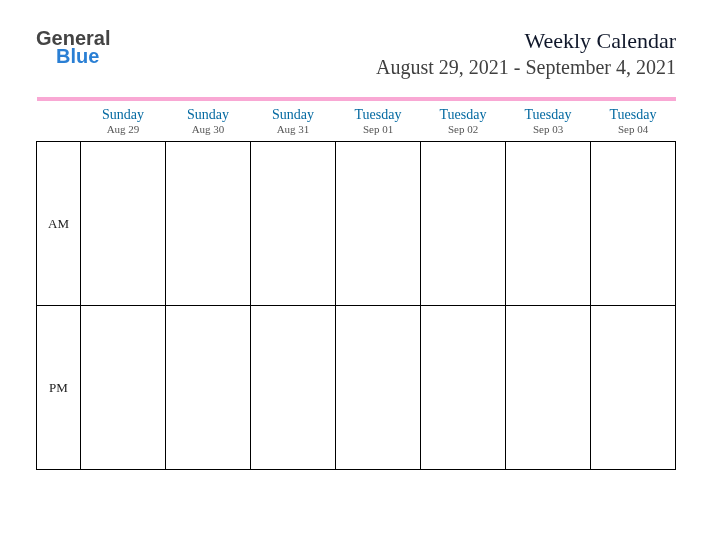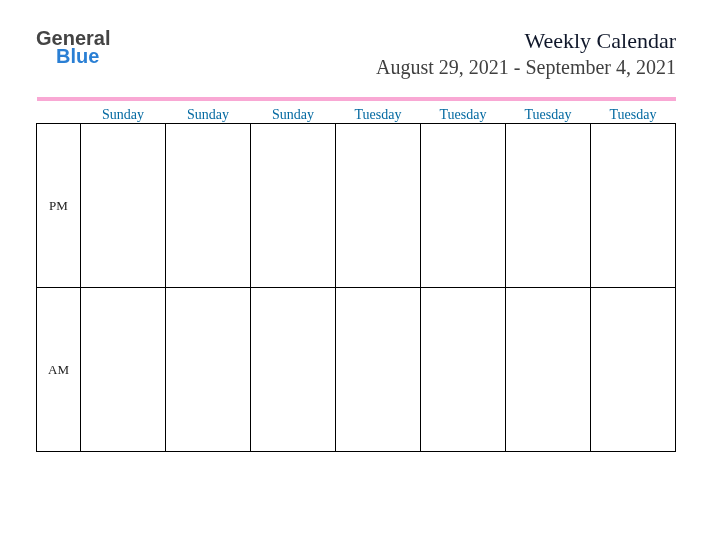--- a/index.html
+++ b/index.html
@@ -111,32 +111,42 @@
       <tr class="header-row">
     <th></th>
     <th class="day-col">Sunday</th>
     <th class="day-col">Sunday</th>
     <th class="day-col">Sunday</th>
     <th class="day-col">Tuesday</th>
     <th class="day-col">Tuesday</th>
     <th class="day-col">Tuesday</th>
     <th class="day-col">Tuesday</th>
   </tr>
+  <tr class="date-row">
+    <td></td>
+    <td>Aug 29</td>
+    <td>Aug 30</td>
+    <td>Aug 31</td>
+    <td>Sep 01</td>
+    <td>Sep 02</td>
+    <td>Sep 03</td>
+    <td>Sep 04</td>
+  </tr>
   <tr class="body-row">
-    <td>PM</td>
+    <td>AM</td>
     <td></td>
     <td></td>
     <td></td>
     <td></td>
     <td></td>
     <td></td>
     <td></td>
   </tr>
   <tr class="body-row">
-    <td>AM</td>
+    <td>PM</td>
     <td></td>
     <td></td>
     <td></td>
     <td></td>
     <td></td>
     <td></td>
     <td></td>
   </tr>
 </tbody>
   </table>

